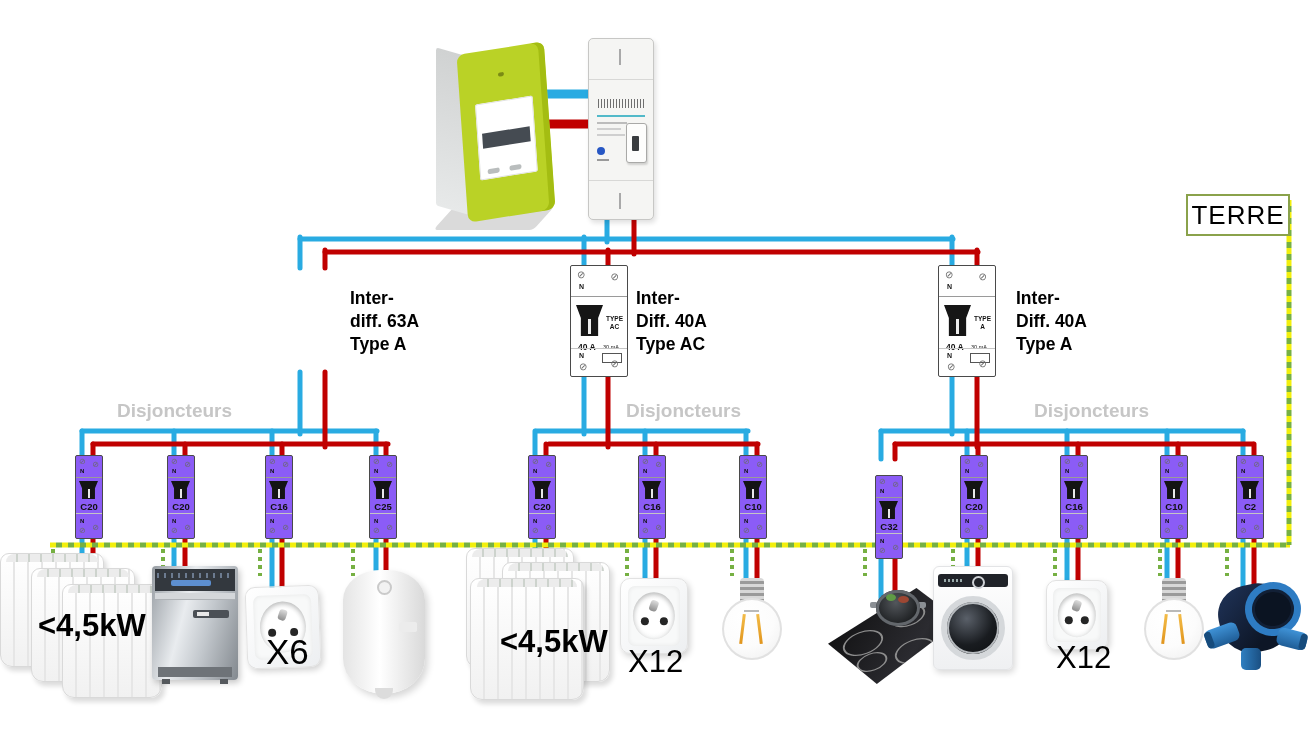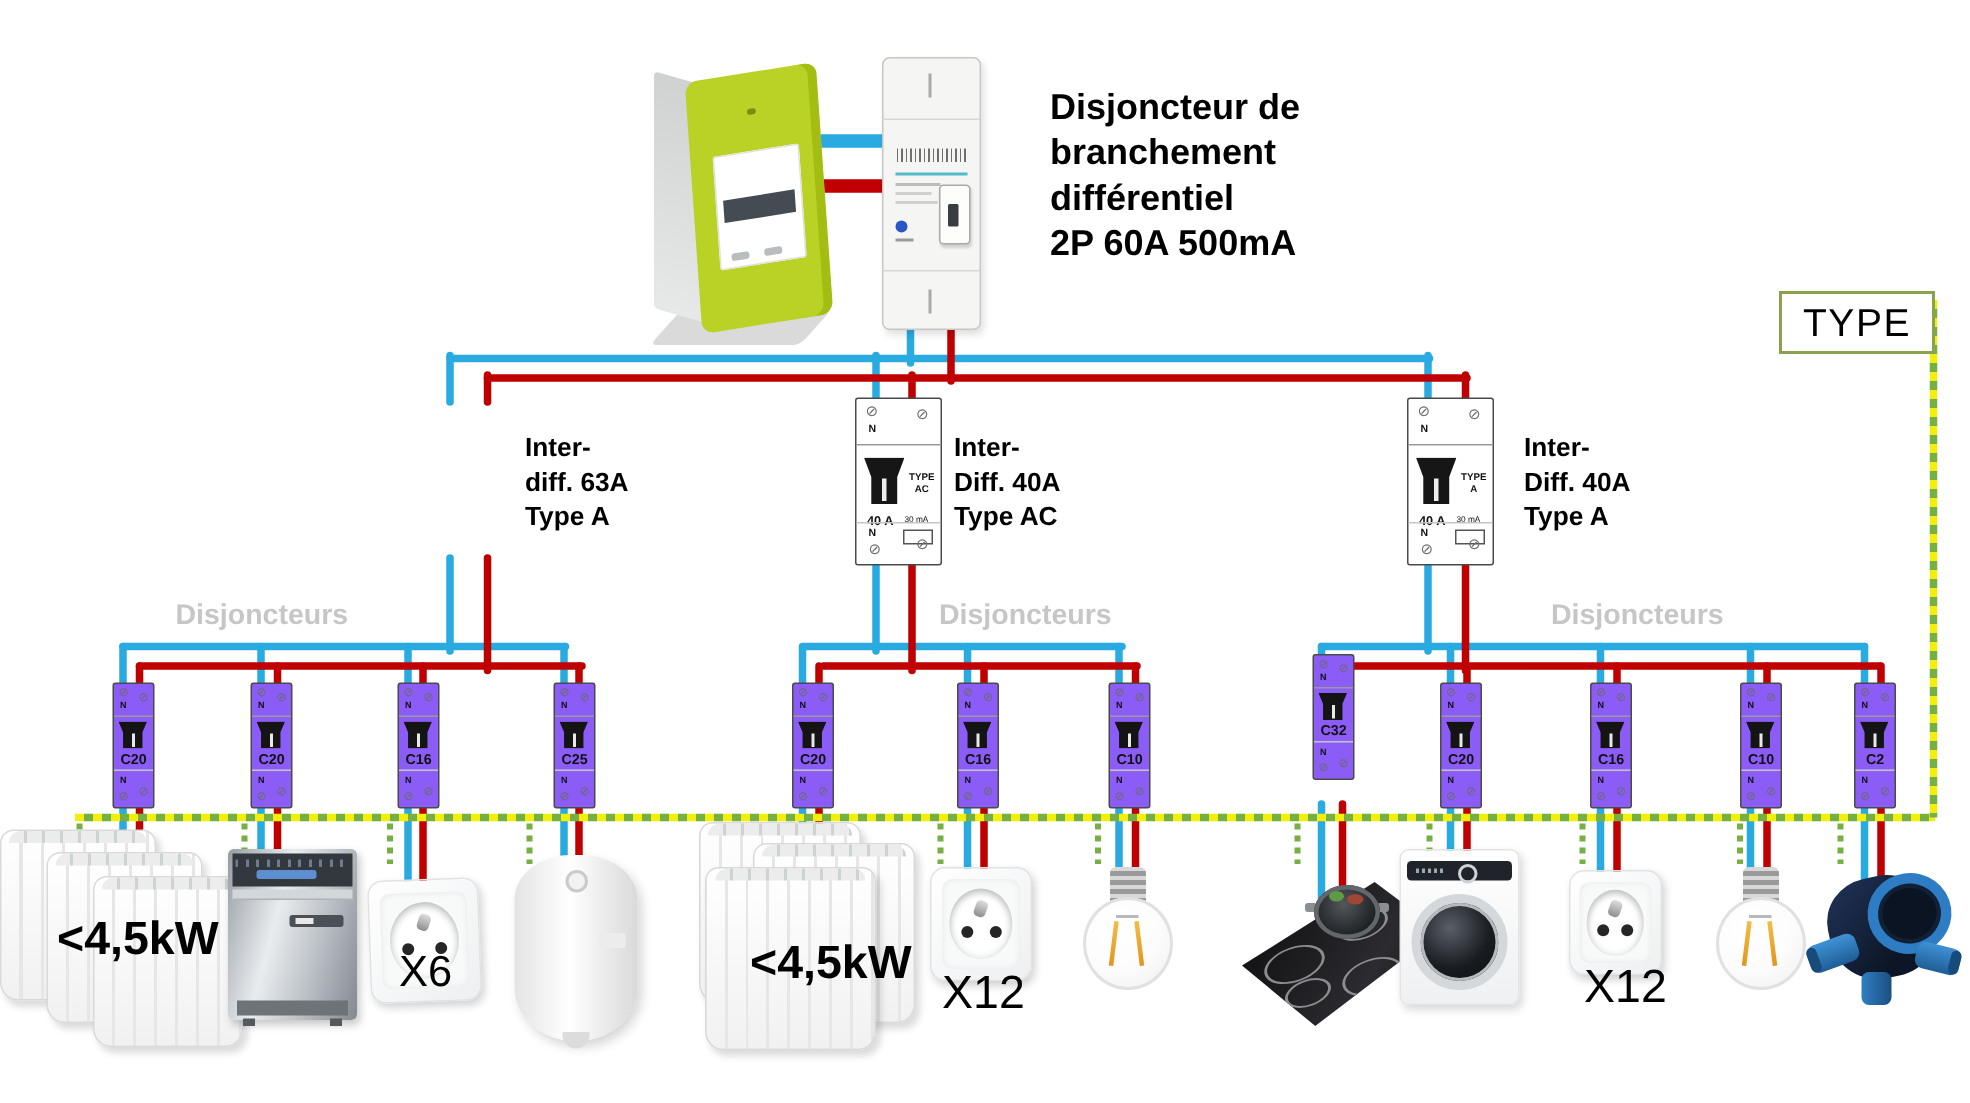--- a/index.html
+++ b/index.html
@@ -278,26 +278,22 @@
         <line x1="732" y1="549" x2="732" y2="576"></line>
           <line x1="865" y1="549" x2="865" y2="576"></line>
         <line x1="953" y1="549" x2="953" y2="576"></line>
           <line x1="1055" y1="549" x2="1055" y2="576"></line>
         <line x1="1160" y1="549" x2="1160" y2="576"></line>
           <line x1="1227" y1="549" x2="1227" y2="576"></line>
       </g>
     </g>
   </svg>
 
-  <span class="h-label lbl-main">Disjoncteur de
-branchement
-différentiel
-2P 60A 500mA</span>
   <div class="terre-box">
-    <span>TYPE</span>
+    <span>TERRE</span>
   </div>
 
   <div class="meter">
     <div class="mt-shadow"></div>
     <div class="mt-side"></div>
     <div class="mt-front">
       <div class="mt-dot"></div>
       <div class="mt-screen">
         <div class="mt-lcd"></div>
         <div class="mt-btn1"></div>
@@ -430,21 +426,21 @@
     <span class="scr s-tl"></span>
       <span class="scr s-tr"></span>
     <span class="bn bn-t">N</span>
     <div class="bk-toggle"></div>
     <span class="bk-label">C10</span>
     <span class="bn bn-b">N</span>
     <span class="scr s-bl"></span>
       <span class="scr s-br"></span>
   </div>
 
-  <div class="breaker" style="left:875px;top:436px">
+  <div class="breaker" style="left:875px;top:475px">
     <span class="scr s-tl"></span>
       <span class="scr s-tr"></span>
     <span class="bn bn-t">N</span>
     <div class="bk-toggle"></div>
     <span class="bk-label">C32</span>
     <span class="bn bn-b">N</span>
     <span class="scr s-bl"></span>
       <span class="scr s-br"></span>
   </div>
   <div class="breaker" style="left:960px;top:455px">
@@ -506,21 +502,21 @@
   </div>
 
   <div class="sock" style="left:246px;top:586px;width:72px;height:80px;transform:rotate(-2deg)">
     <div class="sock-in"></div>
     <div class="sock-face">
       <span class="sock-pin"></span>
       <span class="sock-hole hl"></span>
       <span class="sock-hole hr"></span>
     </div>
   </div>
-  <span class="app-label" style="left:266px;top:632px;font-size:29px;font-weight:400">X6</span>
+  <span class="app-label" style="left:266px;top:632px;font-size:35px;font-weight:400">X6</span>
 
   <div class="wh">
     <div class="wh-logo"></div>
     <div class="wh-sticker"></div>
     <div class="wh-nub"></div>
   </div>
 
   <div class="rad" style="left:466px;top:548px;width:106px;height:118px"></div>
   <div class="rad" style="left:502px;top:562px;width:106px;height:118px"></div>
   <div class="rad" style="left:470px;top:578px;width:112px;height:120px"></div>

